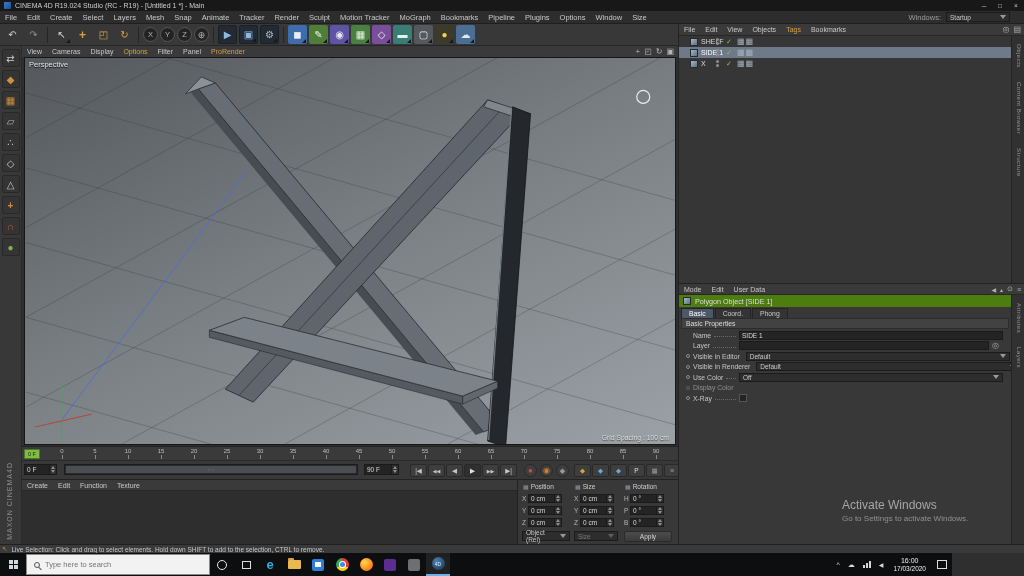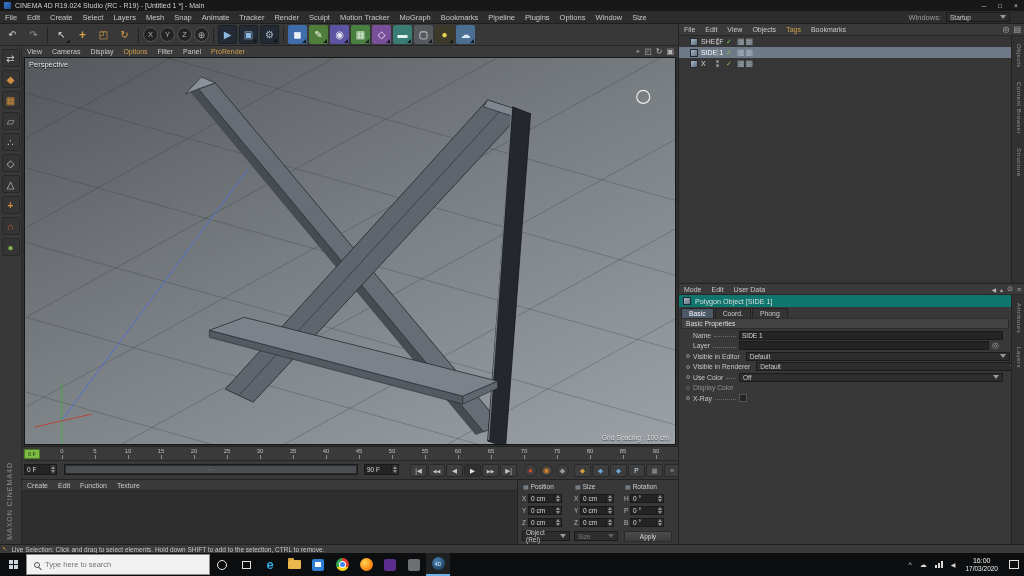--- a/index.html
+++ b/index.html
@@ -463,21 +463,21 @@
     <span class="mi" style="font-size:7px">Mode</span>
     <span class="mi" style="font-size:7px">Edit</span>
     <span class="mi" style="font-size:7px">User Data</span>
     <div class="row" style="margin-left:auto;margin-right:4px;gap:4px">
       <span style="font-size:6px;color:#b0b0b0">◀</span>
       <span style="font-size:6px;color:#b0b0b0">▴</span>
       <span style="font-size:7px;color:#b0b0b0">⊙</span>
       <span style="font-size:7px;color:#b0b0b0">≡</span>
     </div>
   </div>
-  <div class="row" style="position:absolute;left:0;top:271px;width:332px;height:12px;background:#0f766e;padding-left:4px">
+  <div class="row" style="position:absolute;left:0;top:271px;width:332px;height:12px;background:#4d7c0f;padding-left:4px">
     <i class="omi" style="margin-right:4px"></i>
     <span style="font-size:7.2px;color:#dedede">Polygon Object [SIDE 1]</span>
   </div>
   <div class="row" style="position:absolute;left:2px;top:283px;width:330px;height:11px">
     <span class="atab on">Basic</span>
     <span class="atab">Coord.</span>
     <span class="atab">Phong</span>
   </div>
   <div class="row" style="position:absolute;left:2px;top:294px;width:328px;height:11px;background:#424242;border:1px solid #2c2c2c;padding-left:4px">
     <span style="font-size:6.8px;color:#dcdcdc">Basic Properties</span>
@@ -550,28 +550,32 @@
           <div style="width:8px;height:8px;background:#242424;border:1px solid #555"></div>
         </div>
     </div>
   </div>
 
   <div class="vstrip" style="position:absolute;left:332px;top:271px;width:14px;height:249px">
     <span class="vtab">Attributes</span>
     <span class="vtab">Layers</span>
   </div>
 
+  <div style="position:absolute;left:163px;top:474px;width:180px">
+    <div style="font-size:12px;color:#a6a6a6">Activate Windows</div>
+    <div style="font-size:8px;color:#929292;margin-top:2px">Go to Settings to activate Windows.</div>
+  </div>
 </div>
 
 <div class="abs row" style="left:0;top:544px;width:1024px;height:9px;background:#3a3a3a;border-top:1px solid #202020">
   <span style="font-size:6.5px;color:#d0933f;margin:0 4px 0 2px">↖</span>
   <span style="font-size:6.5px;color:#c9c9c9;white-space:nowrap">Live Selection: Click and drag to select elements. Hold down SHIFT to add to the selection, CTRL to remove.</span>
 </div>
 
-<div class="abs row" style="left:0;top:553px;width:1024px;height:23px;background:#0c0e10">
+<div class="abs row" style="left:0;top:553px;width:952px;height:23px;background:#0c0e10">
   <div class="tapp" style="width:26px">
     <span class="winlogo">
         <i></i>
         <i></i>
         <i></i>
         <i></i>
       </span>
   </div>
   <div class="row" style="width:184px;height:21px;background:#f2f2f2;border:1px solid #8a8a8a">
     <i class="mag"></i>

